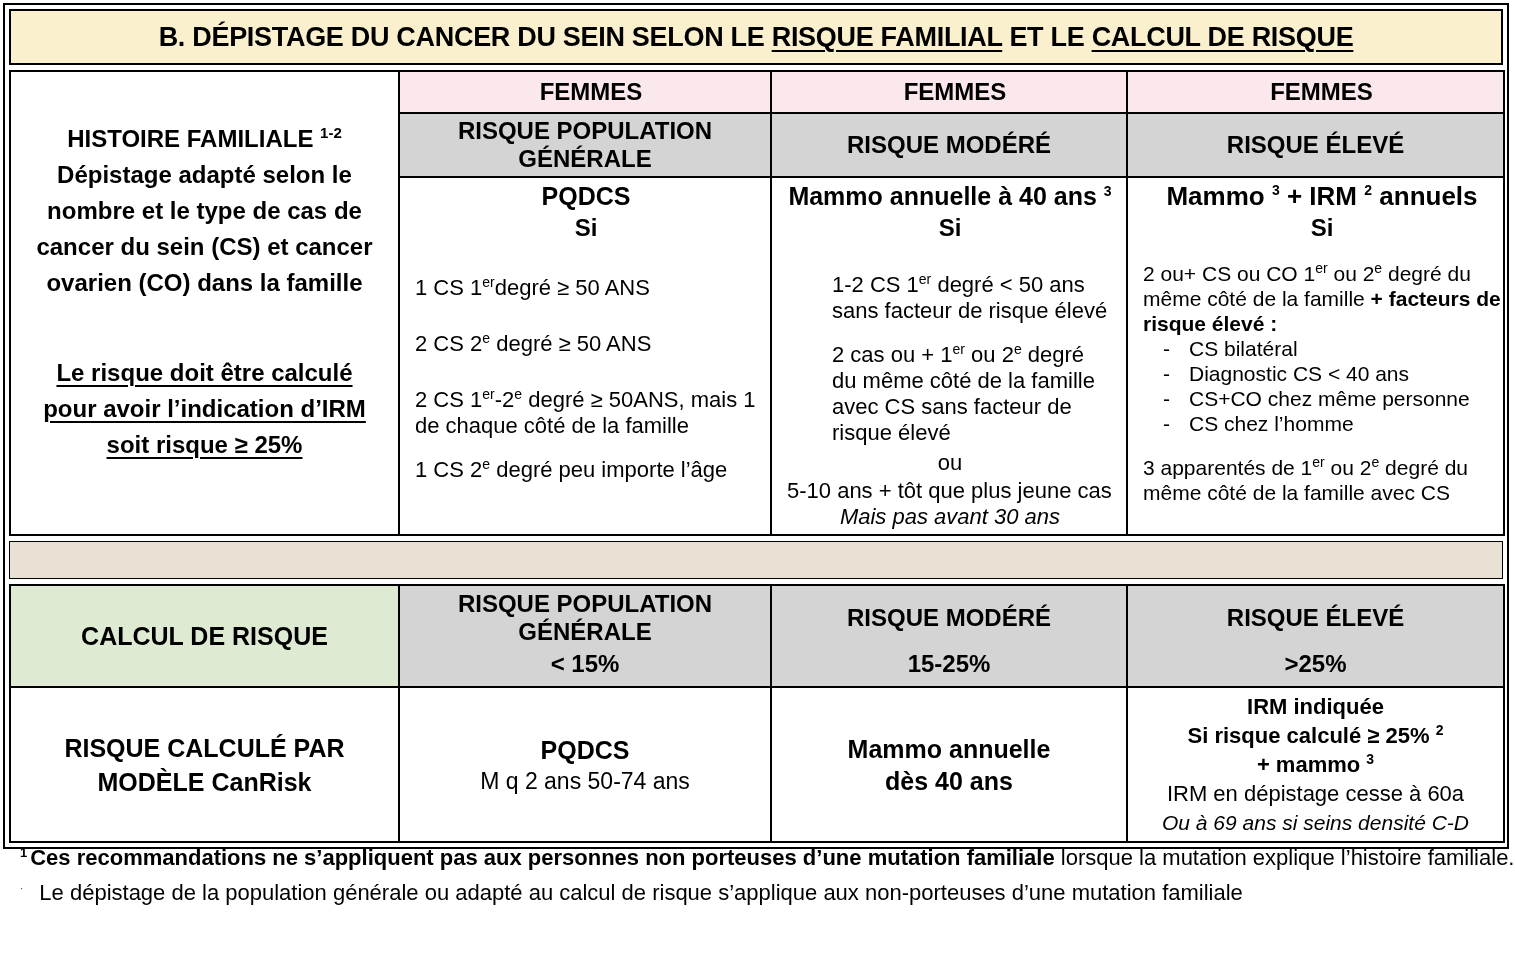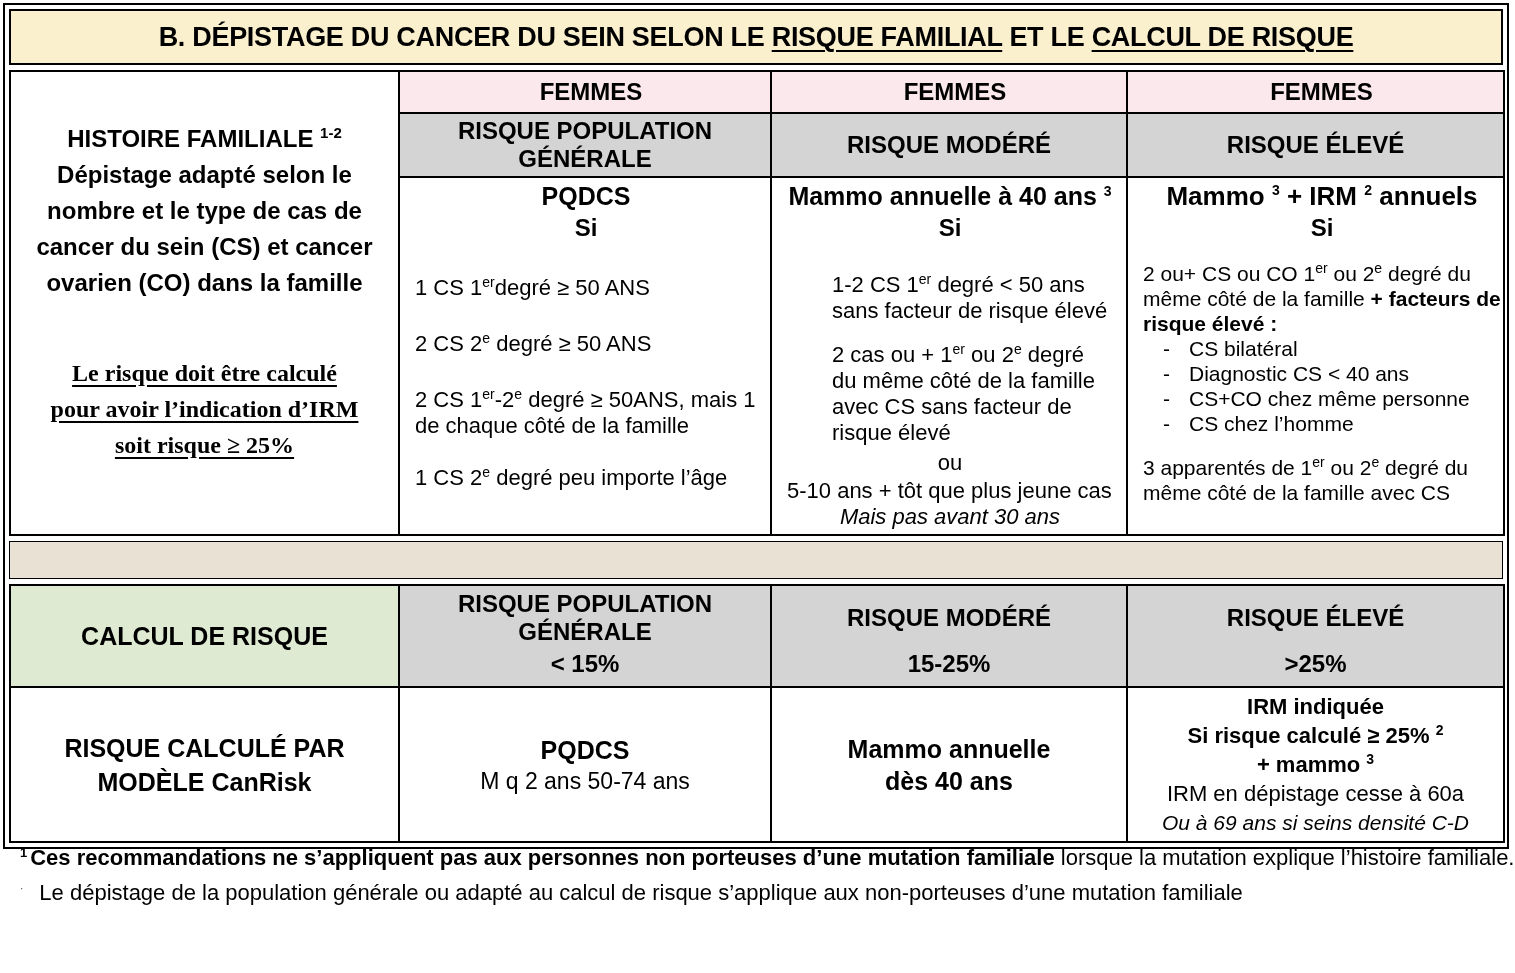--- a/index.html
+++ b/index.html
@@ -37,34 +37,34 @@
     font-weight:bold; font-size:24px;padding-left:12px;
   }
   .riskhead {
     background:#D4D4D4; height:64px; text-align:center; vertical-align:middle;
     font-weight:bold; font-size:24px; line-height:28px; padding:2px 8px;
   }
   .left-cell { background:#fff; text-align:center; font-weight:bold; padding:15px 8px; }
   .hist-heading { margin-top:34px; font-size:24px; line-height:36px; }
   .hist-heading sup { font-size:15px; }
   .hist-body { font-size:24px; line-height:36px; }
-  .calc-note { margin-top:54px; font-size:24px; line-height:36px;font-family:Liberation Serif, serif; }
+  .calc-note { margin-top:54px; font-size:24px; line-height:36px; }
   .calc-note .ul { text-decoration:underline; text-decoration-thickness:2px; text-underline-offset:4px; white-space:nowrap; }
 
   .bodycell { background:#fff; height:330px; padding:4px 13px 4px 15px; font-size:22px; }
   .cell-title { text-align:center; font-weight:bold; font-size:25px; line-height:28px; }
   .cell-si { text-align:center; font-weight:bold; font-size:24px; line-height:28px; margin-top:4px; }
   sup { line-height:0; }
   .bodycell sup { font-size:14px; }
 
   .pop .li { line-height:26px; }
   .pop .li1 { margin-top:33px; }
   .pop .li2 { margin-top:30px; }
   .pop .li3 { margin-top:30px; }
-  .pop .li4 { margin-top:26px; }
+  .pop .li4 { margin-top:18px; }
 
   .mod .li { line-height:26px;margin-left:45px; }
   .mod .li1 { margin-top:30px; }
   .mod .li2 { margin-top:18px; }
   .mod .ou { text-align:center; line-height:26px; margin-top:4px; }
   .mod .li3 { line-height:26px; margin-top:2px; }
   .mod .note { text-align:center; font-style:italic; line-height:26px; }
 
   .elev { font-size:21px; padding-right:2px; }
   .elev .cell-title { font-size:26px; }

